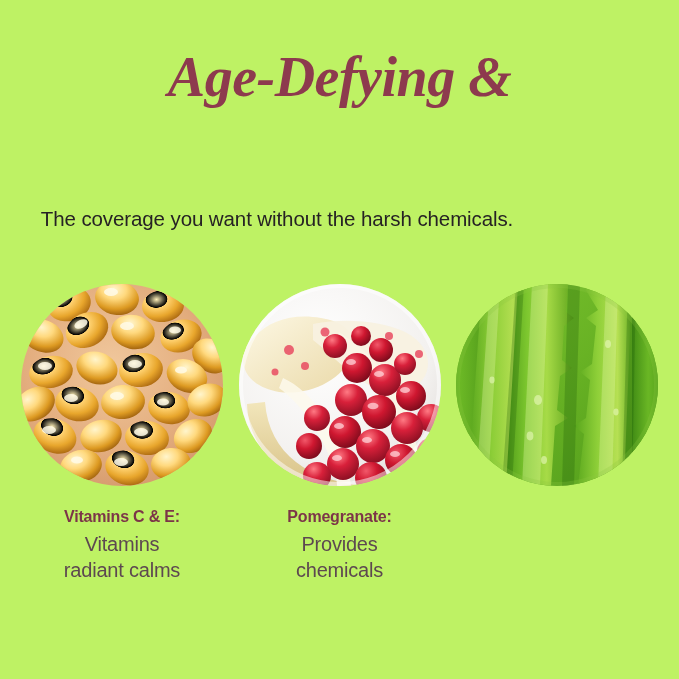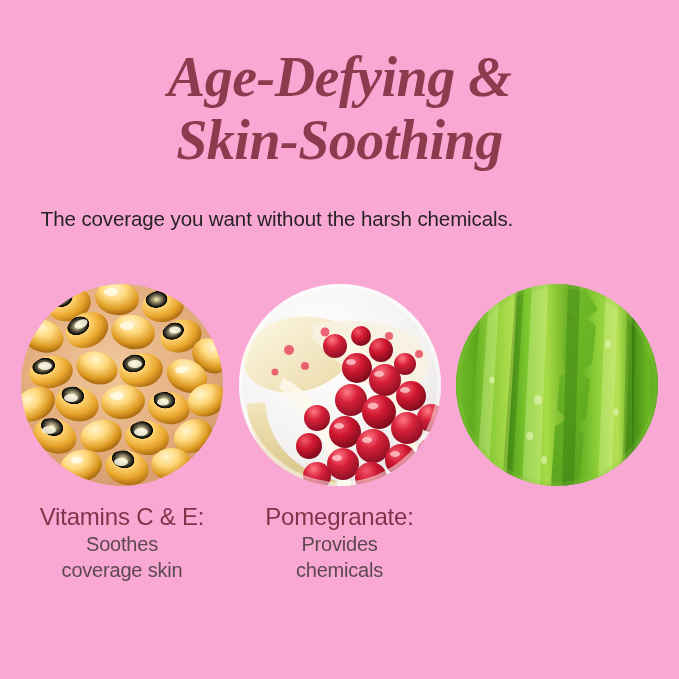--- a/index.html
+++ b/index.html
@@ -10,21 +10,21 @@
     width: 679px;
     height: 679px;
     background: #ebeaea;
     font-family: "Liberation Sans", sans-serif;
     overflow: hidden;
     position: relative;
   }
   .page {
     position: absolute;
     inset: 0;
-    background: #f9a8d4;
+    background: #bef264;
   }
 
   
   .headline {
     position: absolute;
     top: 46px;
     left: 0;
     width: 679px;
     text-align: center;
     font-family: "Liberation Serif", "DejaVu Serif", serif;
@@ -85,22 +85,22 @@
   }
 
   
   .caption {
     margin-top: 18px;
     text-align: center;
     line-height: 26px;
   }
   .caption-title {
     display: block;
-    font-size: 24px;
-    font-weight: 400;
+    font-size: 16px;
+    font-weight: 700;
     color: #7c3548;
     letter-spacing: -0.2px;
     margin-bottom: 1px;
   }
   .caption-body {
     display: block;
     font-size: 20px;
     font-weight: 400;
     color: #5d4850;
     letter-spacing: -0.2px;
@@ -109,21 +109,20 @@
     display: block;
   }
 </style>
 </head>
 <body>
 
 <div class="page">
 
   <div class="headline">
     <span class="headline-line">Age-Defying &amp;</span>
-    <span class="headline-line">Skin-Soothing</span>
   </div>
 
   <div class="subtitle">The coverage you want without the harsh chemicals.</div>
 
   <div class="columns">
 
     <div class="column">
       <div class="circle">
         <svg viewBox="0 0 202 202" xmlns="http://www.w3.org/2000/svg">
           <defs>
@@ -195,22 +194,22 @@
             <ellipse cx="28" cy="146" rx="7" ry="4"></ellipse>
             <ellipse cx="120" cy="148" rx="7" ry="4"></ellipse>
             <ellipse cx="100" cy="178" rx="7" ry="4"></ellipse>
             <ellipse cx="56" cy="176" rx="6" ry="3.6"></ellipse>
           </g>
         </svg>
       </div>
       <div class="caption">
         <span class="caption-title">Vitamins C &amp; E:</span>
         <span class="caption-body">
-          <span>Soothes</span>
-          <span>coverage skin</span>
+          <span>Vitamins</span>
+          <span>radiant calms</span>
         </span>
       </div>
     </div>
 
     <div class="column">
       <div class="circle">
         <svg viewBox="0 0 202 202" xmlns="http://www.w3.org/2000/svg">
           <defs>
             <radialGradient id="pbg" cx="40%" cy="32%" r="78%">
               <stop offset="0%" stop-color="#ffffff"></stop>

